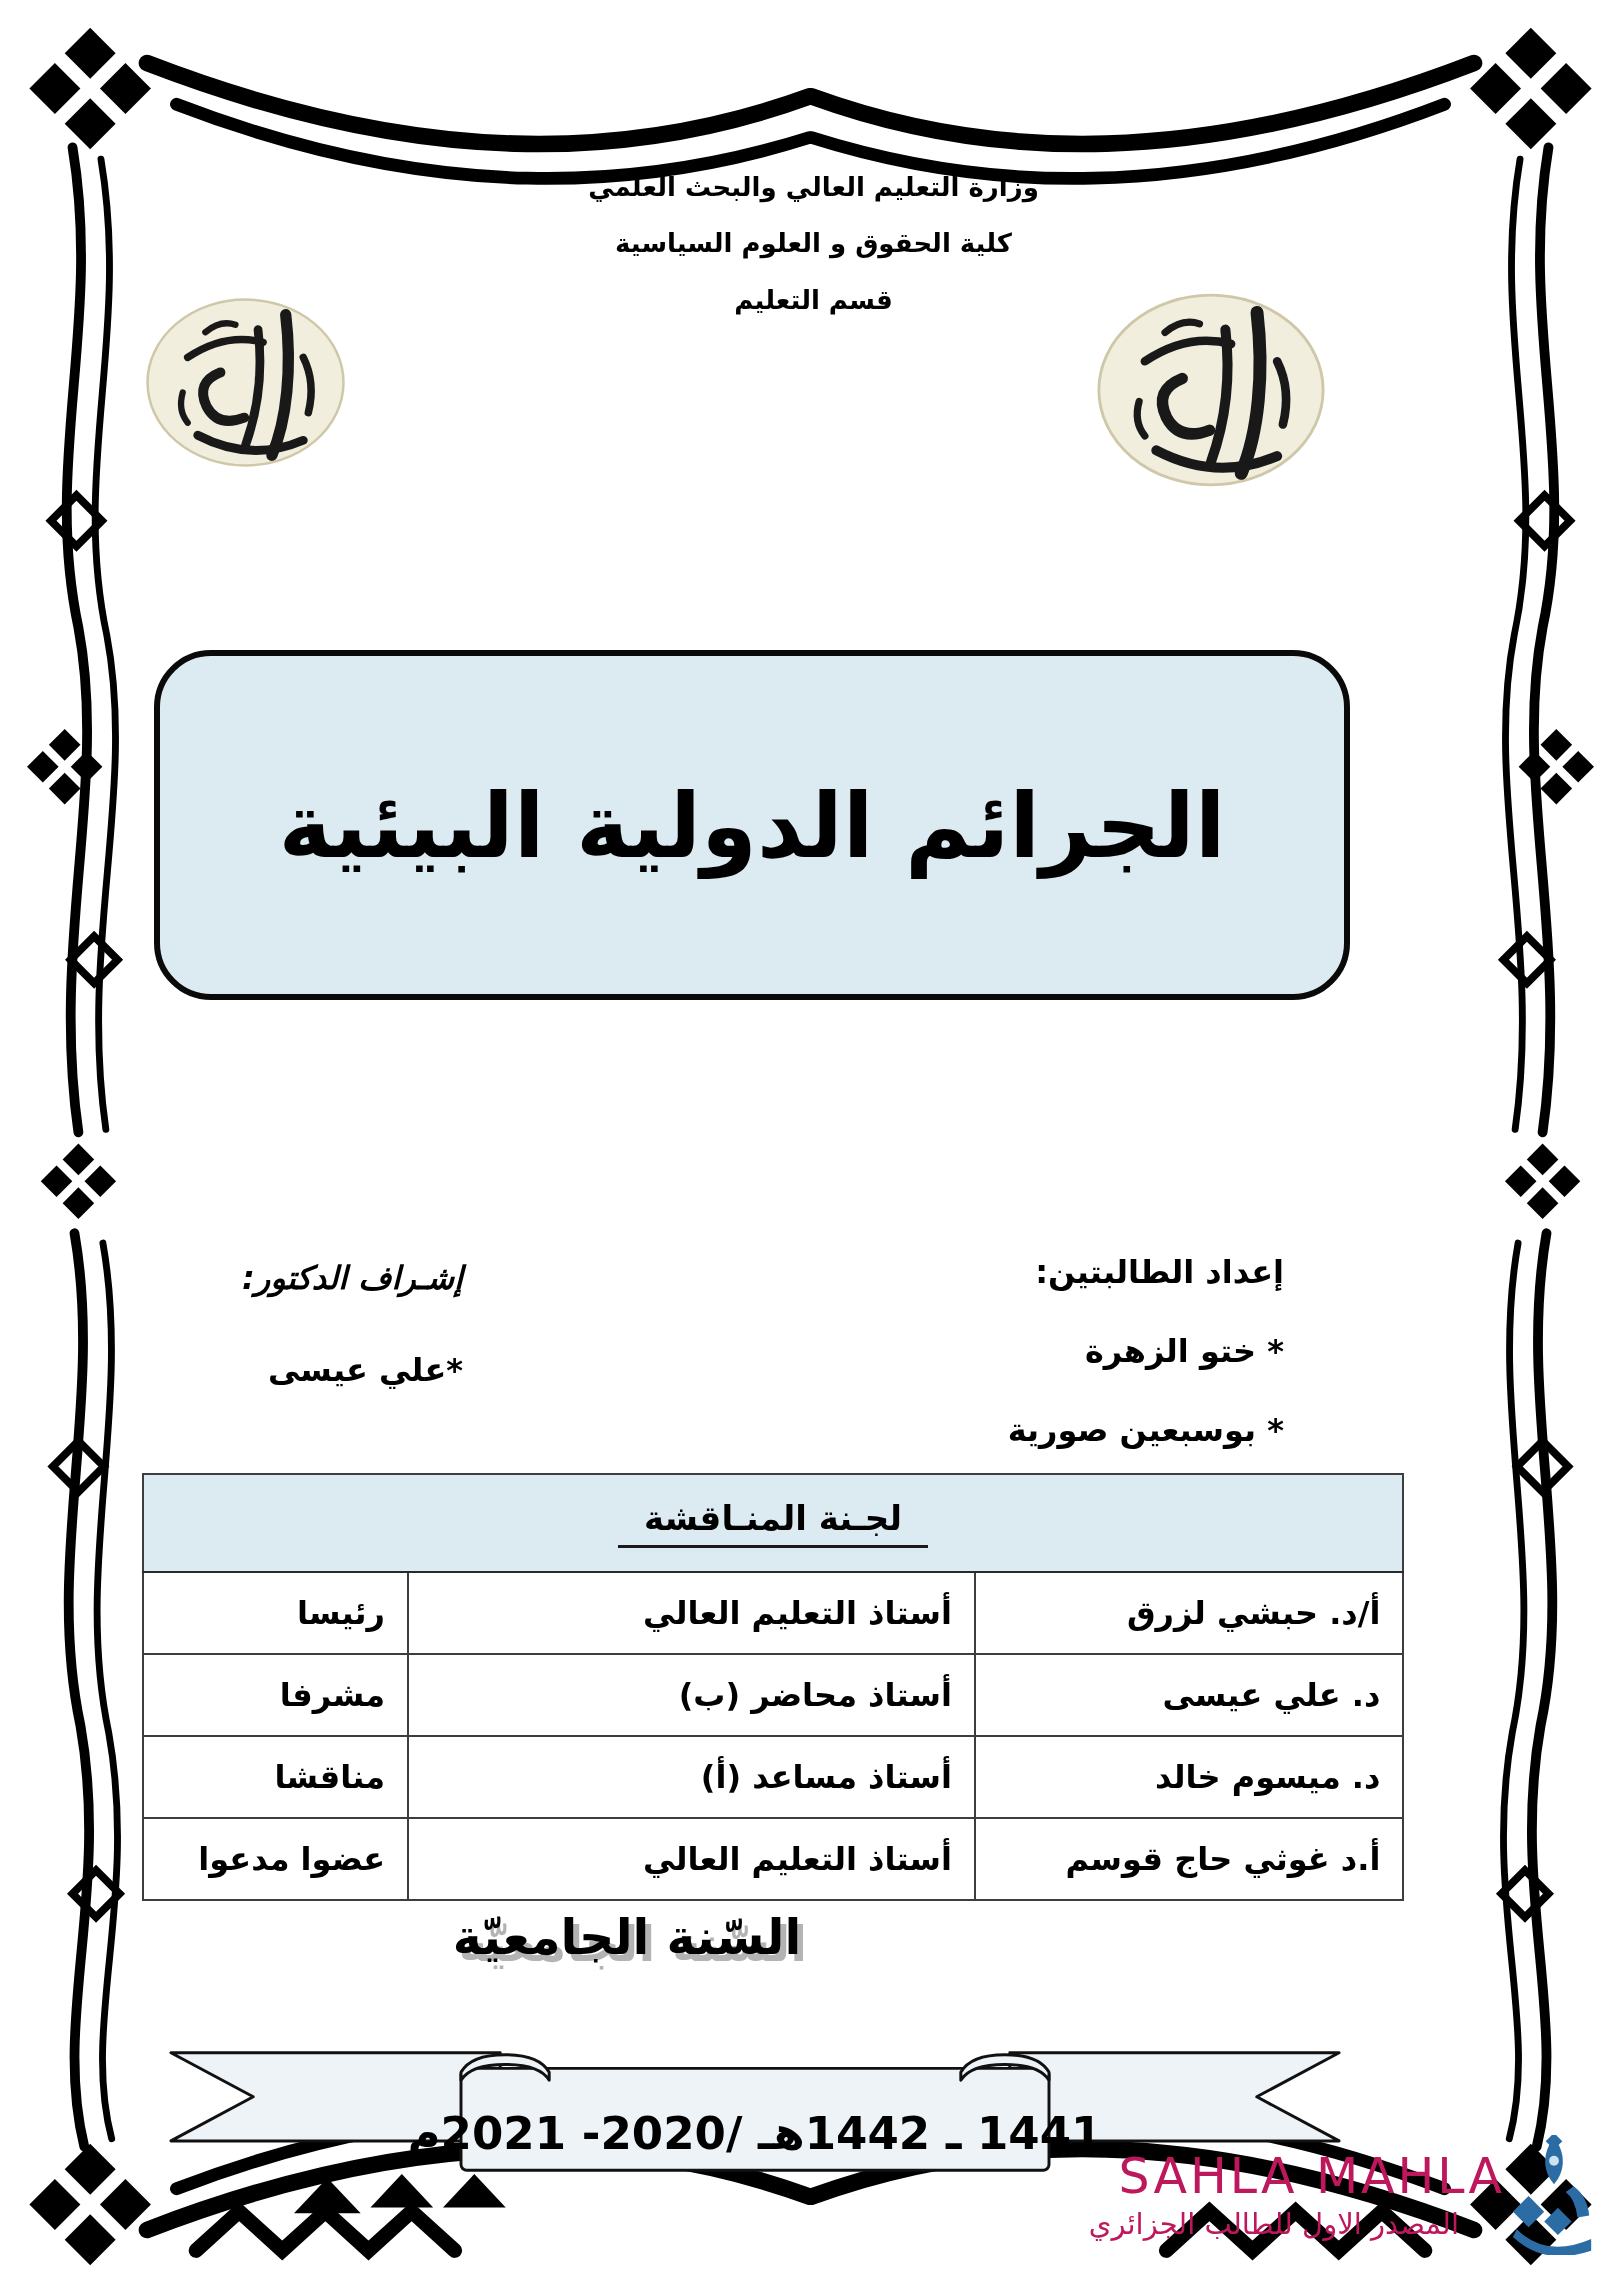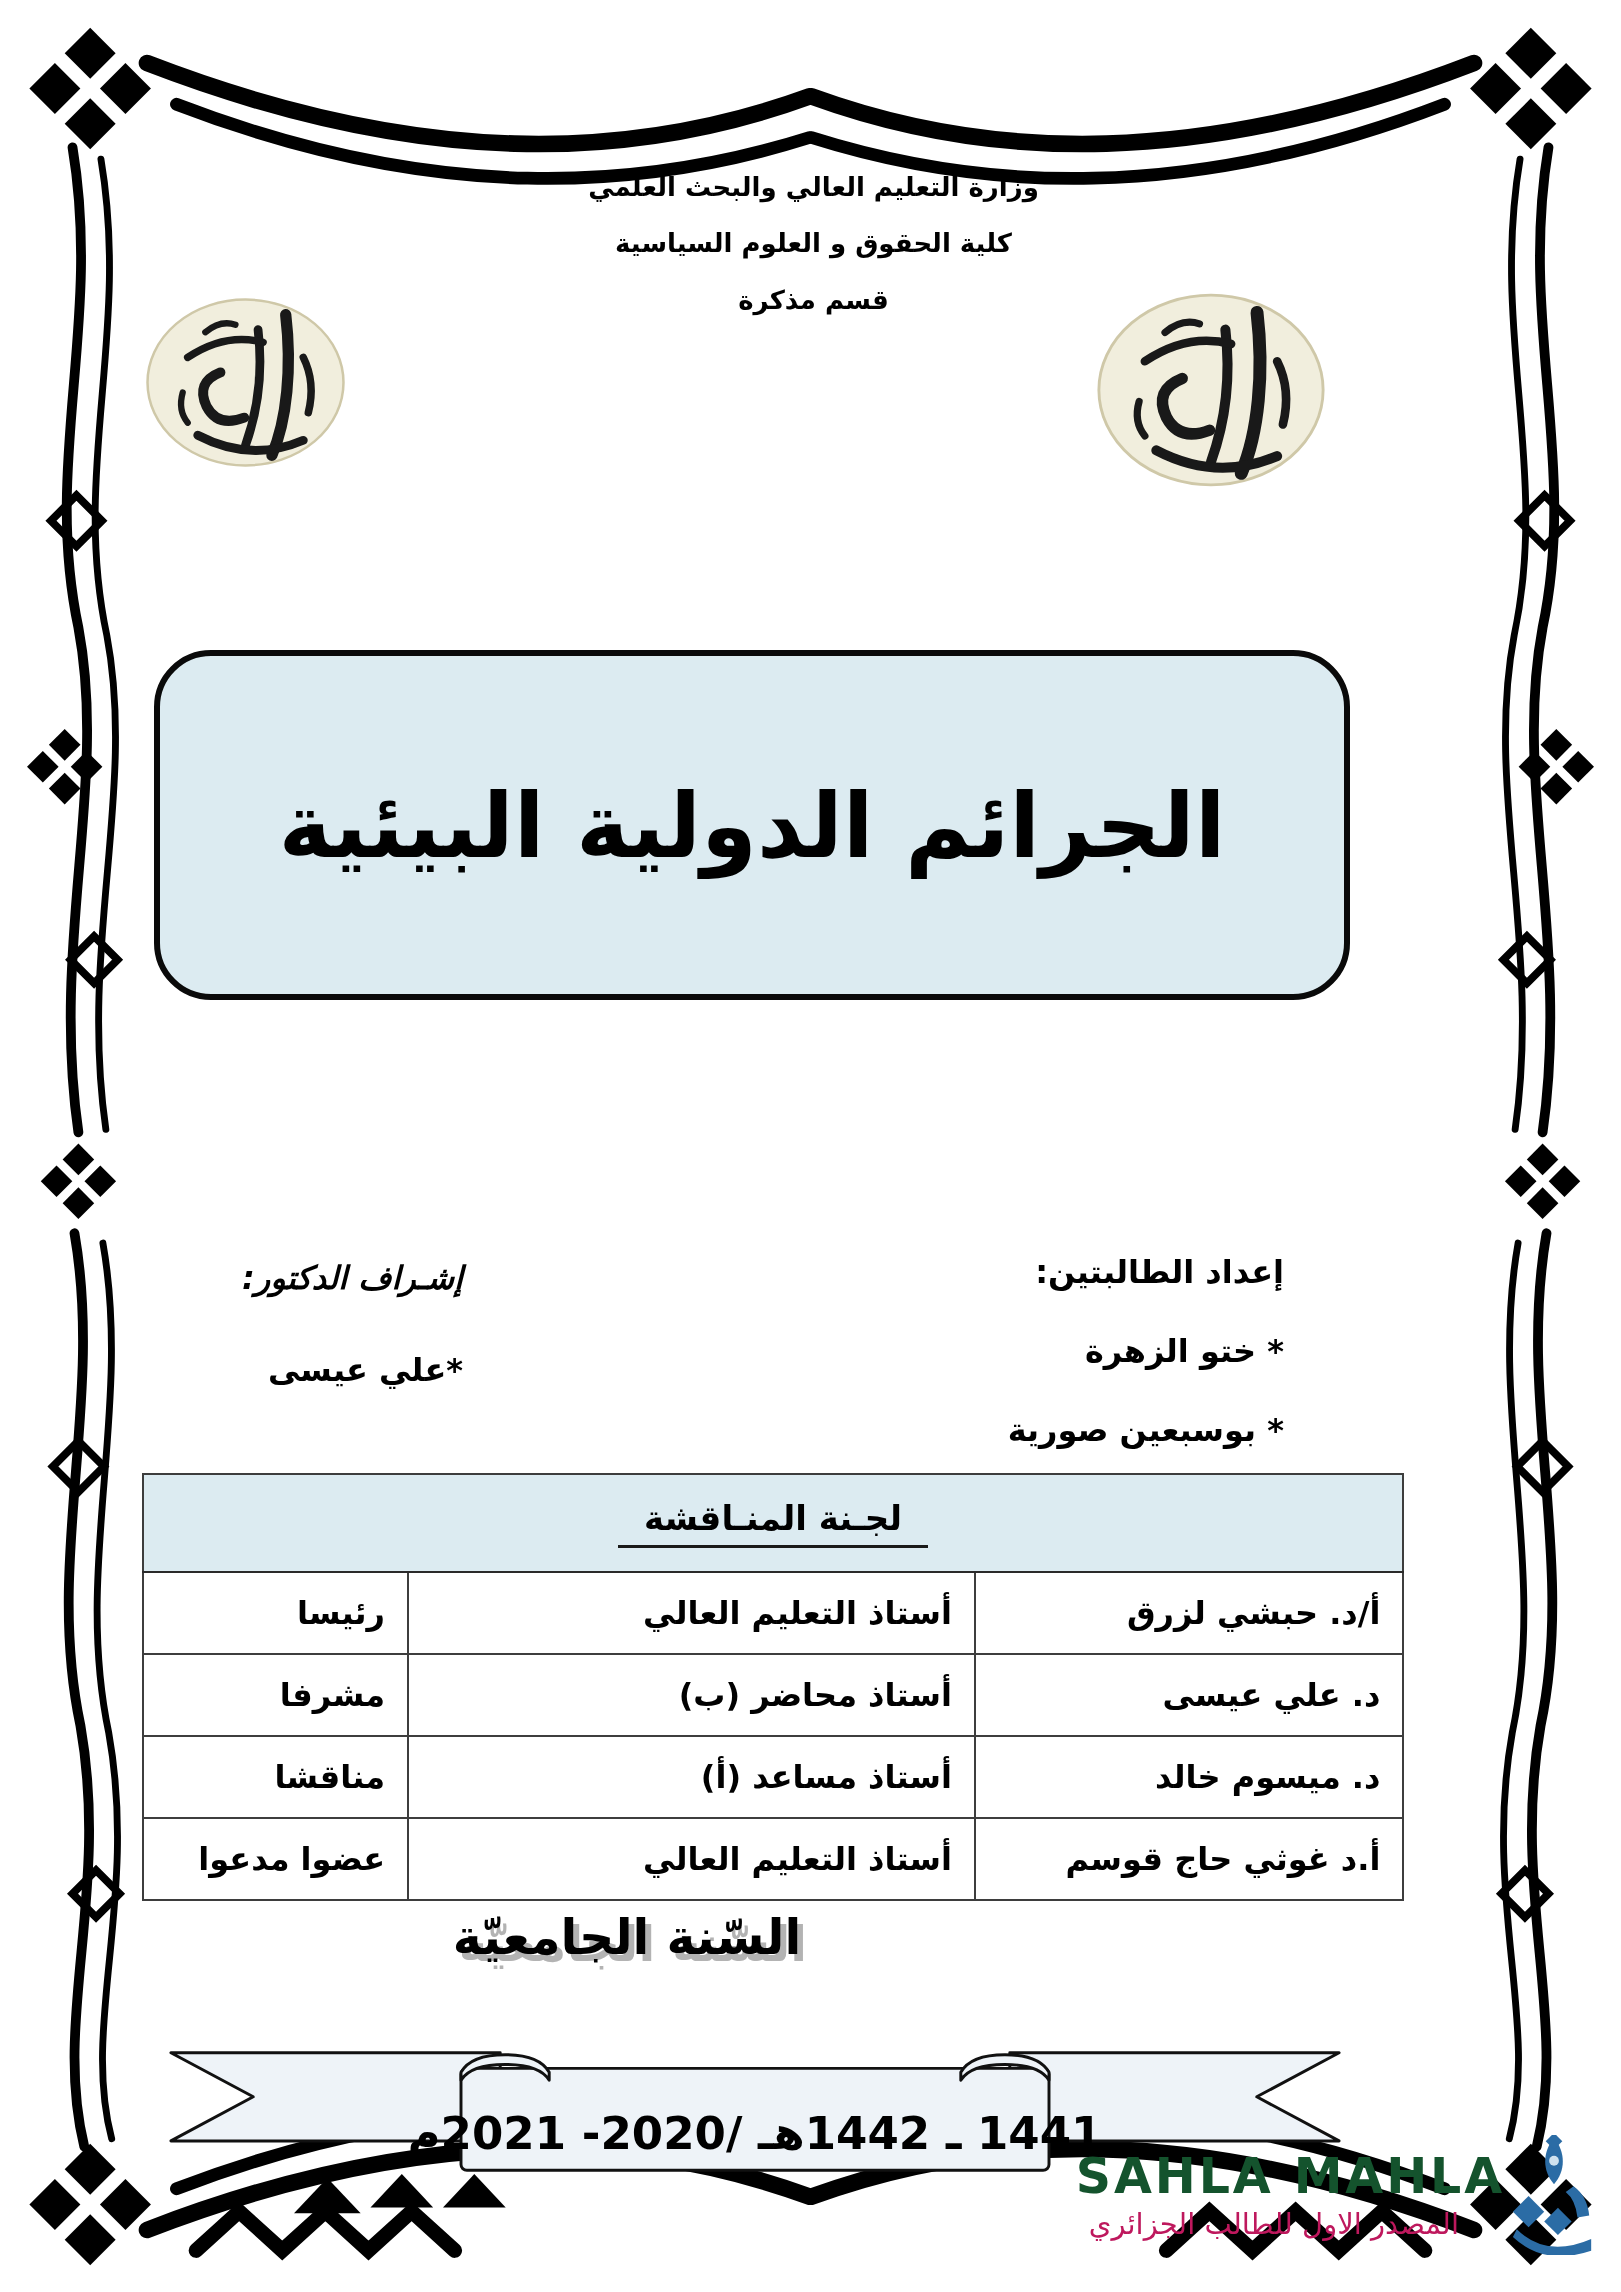--- a/index.html
+++ b/index.html
@@ -34,21 +34,21 @@
   .committee th,.committee td{border:2px solid #3d3d3d;font-weight:bold;}
   .committee{border:2.9px solid #2a2a2a;margin-left:10px;}
   .committee th{background:#dcebf1;height:94px;font-size:34px;border-bottom:2.9px solid #2a2a2a;}
   .committee th .u{display:inline-block;border-bottom:3.9px solid #1a1a1a;padding:0 25.5px 7.8px 25.5px;}
   .committee td{height:80px;font-size:32px;text-align:right;padding:0 21.6px 0 7.8px;}
   .col-name{width:34%;}.col-rank{width:45%;}.col-role{width:21%;}
   
   .year-label{left:372px;top:1909px;width:510px;text-align:center;direction:rtl;
     font-size:49px;font-weight:bold;text-shadow:5.9px 6.9px 0 #b3b3b3;}
   
-  .wm-brand{right:116px;top:2148px;font-size:49px;font-weight:bold;color:#14532d;letter-spacing:2.9px;}
+  .wm-brand{right:116px;top:2148px;font-size:49px;font-weight:normal;color:#be185d;letter-spacing:2.9px;}
   .wm-tagline{right:162px;top:2207px;font-size:29px;color:#be185d;direction:rtl;}
   .wm-logo{right:21.6px;top:2135px;}
 </style>
 </head>
 <body>
 
 <div class="page">
 
   <svg class="abs" style="left:0;top:0;" width="1621" height="2293" viewBox="0 0 1654 2339" fill="none">
     <g fill="#000">
@@ -174,21 +174,21 @@
       <path d="M42,112 q42,22 84,4" stroke-width="7"></path>
       <path d="M48,30 q12,-10 24,-6" stroke-width="5"></path>
       <path d="M126,50 q10,20 4,44" stroke-width="6"></path>
       <path d="M30,78 q-4,14 4,24" stroke-width="5"></path>
     </g>
   </svg>
 
   <div class="abs hdr-block">
     <div class="hdr-line">وزارة التعليم العالي والبحث العلمي</div>
     <div class="hdr-line">كلية الحقوق و العلوم السياسية</div>
-    <div class="hdr-line">قسم مذكرة</div>
+    <div class="hdr-line">قسم التعليم</div>
   </div>
 
   <div class="abs title-box">
     <div class="t">الجرائم الدولية البيئية</div>
   </div>
 
 
   <div class="abs authors">
     <div class="h">إعداد الطالبتين:</div>
     <div class="n">* ختو الزهرة</div>

